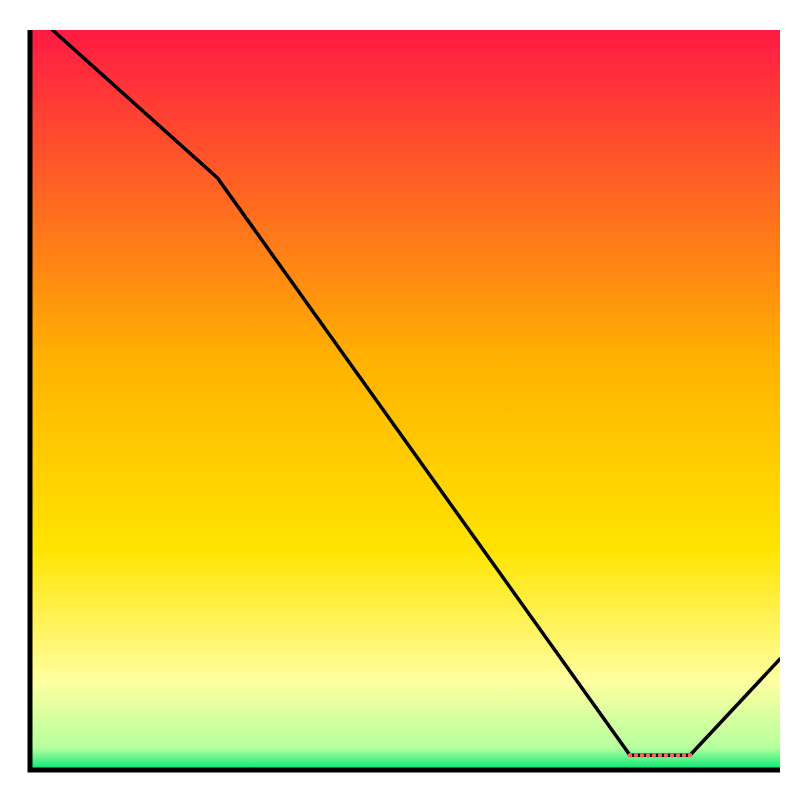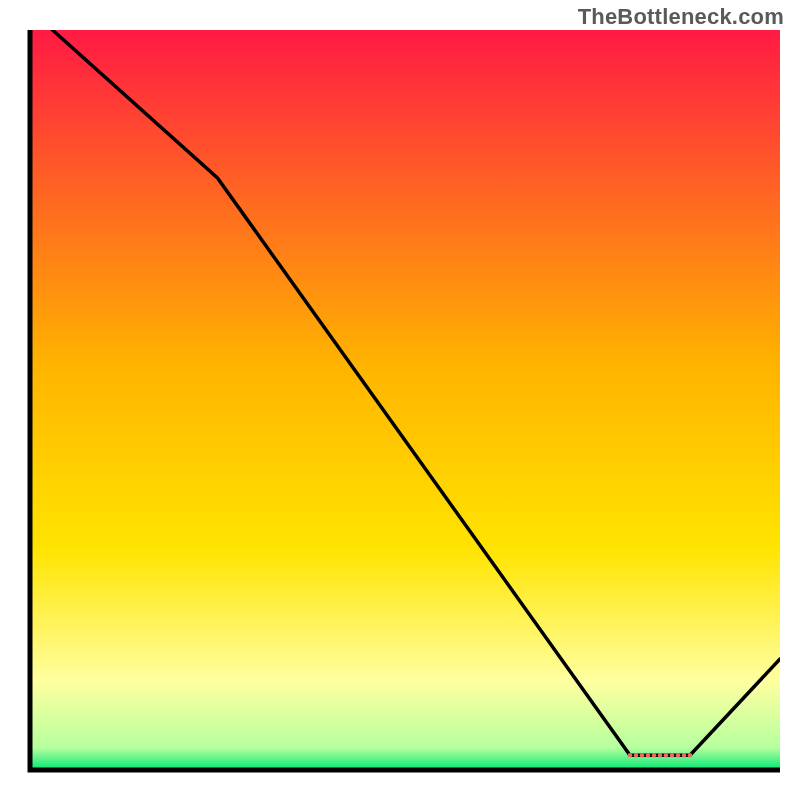--- a/index.html
+++ b/index.html
@@ -27,21 +27,20 @@
   svg {
     position: absolute;
     top: 0;
     left: 0;
   }
 </style>
 </head>
 <body>
 
 <div class="wrap">
-  <div class="watermark">TheBottleneck.com</div>
 
   <svg width="800" height="800" viewBox="0 0 800 800">
     <defs>
       <linearGradient id="bg-grad" x1="0" y1="0" x2="0" y2="1">
           <stop offset="0.0%" stop-color="#ff1a44"></stop>
           <stop offset="45.0%" stop-color="#ffb300"></stop>
           <stop offset="70.0%" stop-color="#ffe400"></stop>
           <stop offset="88.0%" stop-color="#ffffa0"></stop>
           <stop offset="97.0%" stop-color="#b6ff9e"></stop>
           <stop offset="100.0%" stop-color="#00e874"></stop>

